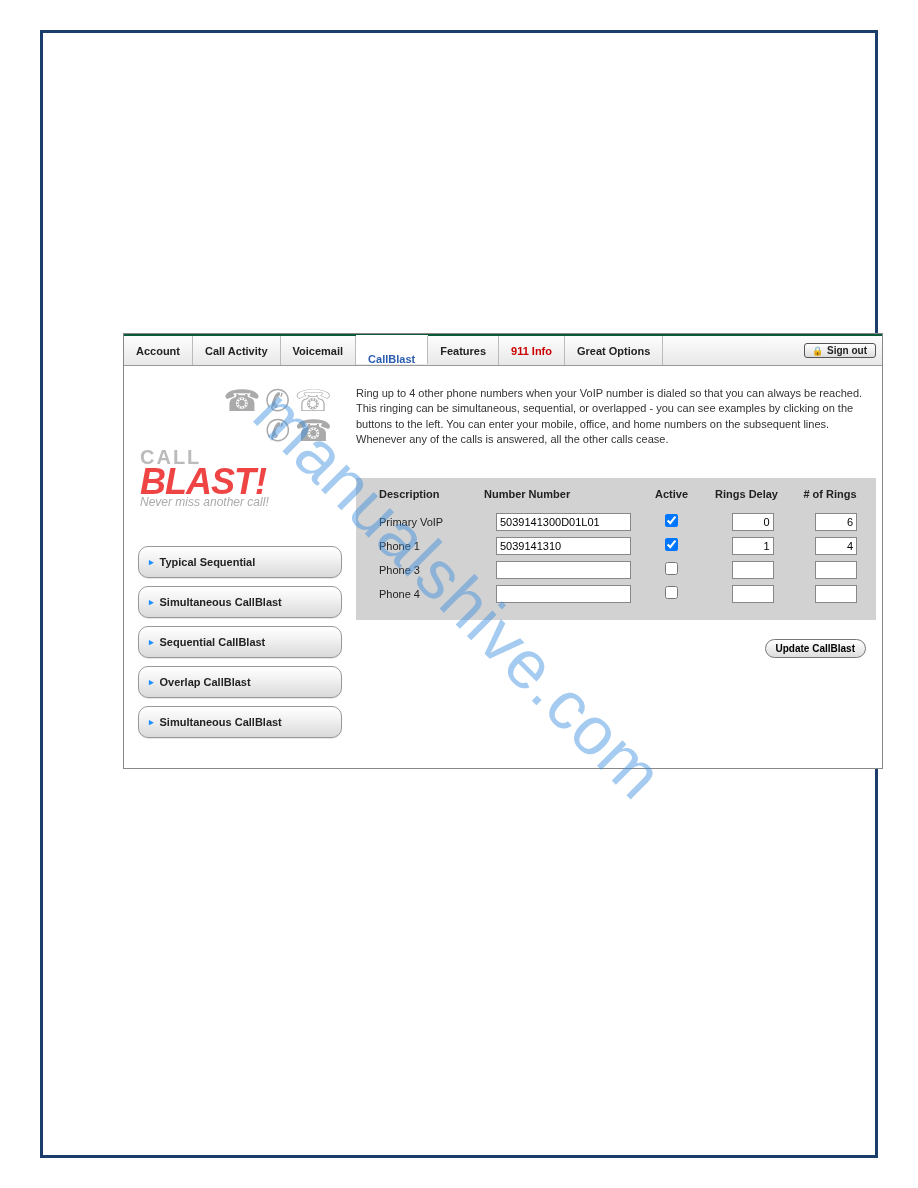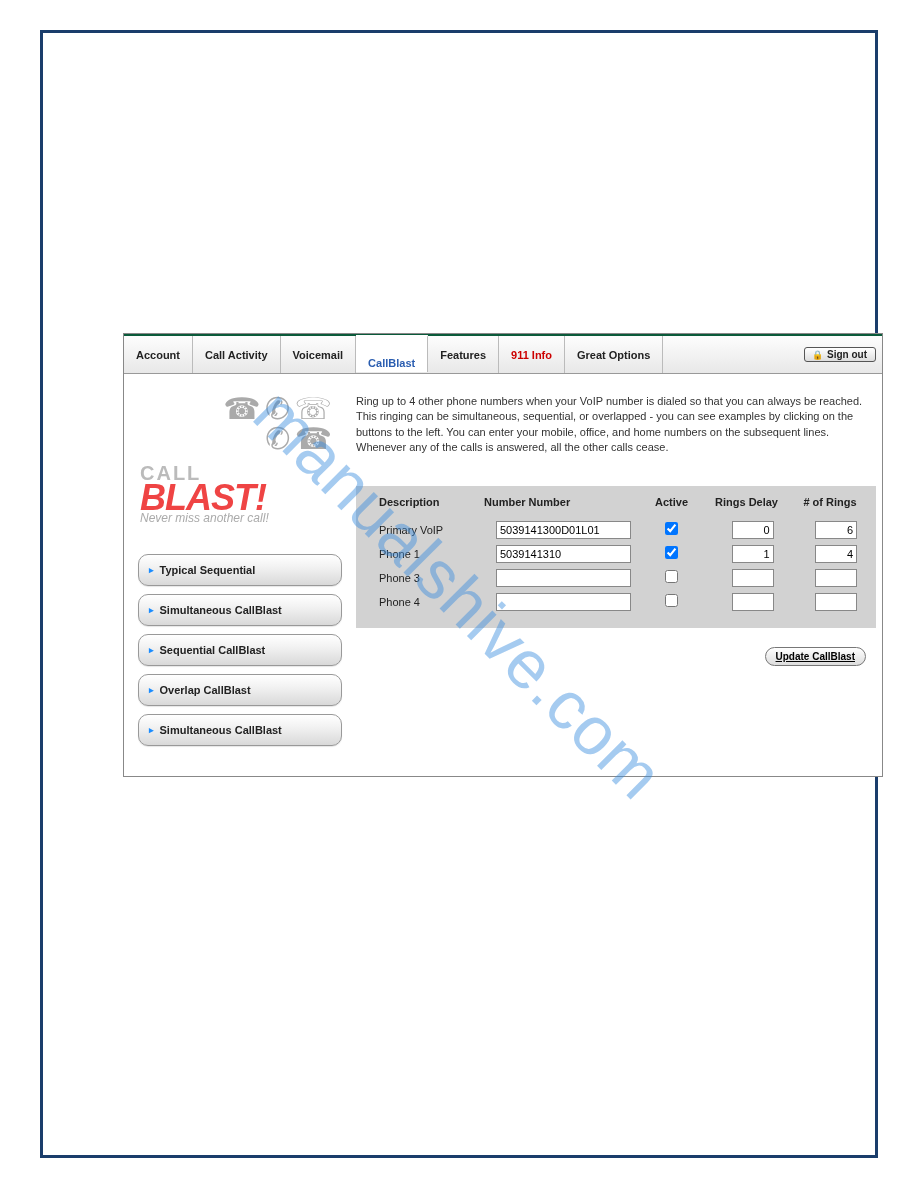--- a/index.html
+++ b/index.html
@@ -36,21 +36,21 @@
     position: absolute;
     top: 300px;
     left: 80px;
     width: 760px;
     border: 1px solid #888;
     background: #fff;
   }
   .tabbar {
     display: flex;
     align-items: center;
-    height: 40px;
+    height: 32px;
     border-top: 2px solid #0a5a3a;
     border-bottom: 1px solid #999;
     background: linear-gradient(#fdfdfd,#e8e8e8);
     font-size: 11px;
     font-weight: bold;
     color: #222;
   }
   .tab {
     padding: 0 12px;
     height: 100%;
@@ -92,21 +92,21 @@
     text-align: left;
   }
   .logo-phones {
     font-size: 30px;
     letter-spacing: -2px;
     color: #aaa;
     text-align: right;
     padding-right: 10px;
     line-height: 30px;
   }
-  .logo-call { font-size: 20px; color: #bbb; font-weight: bold; letter-spacing: 2px; margin-top: 8px;}
+  .logo-call { font-size: 20px; color: #bbb; font-weight: bold; letter-spacing: 2px; }
   .logo-blast { font-size: 36px; color: #ef4444; font-weight: 900; font-style: italic; letter-spacing: -1px; line-height: 26px;}
   .logo-tag { font-size: 12px; color: #aaa; font-style: italic; }
   .side-buttons { display: flex; flex-direction: column; gap: 8px; padding: 0 8px; }
   .side-btn {
     height: 32px;
     background: linear-gradient(#fff 0%, #f2f2f2 40%, #d9d9d9 100%);
     border: 1px solid #999;
     border-radius: 10px;
     display: flex;
     align-items: center;
@@ -158,21 +158,20 @@
   .chk { width: 13px; height: 13px; }
   .update-row { text-align: right; padding: 18px 10px 0 0; }
   .update-btn {
     background: linear-gradient(#fff,#ddd);
     border: 1px solid #777;
     border-radius: 10px;
     padding: 3px 10px;
     font-size: 10px;
     font-weight: bold;
     cursor: pointer;
-    text-decoration: underline;
   }
 </style>
 </head>
 <body>
 
 <div class="page-frame">
 
   <div class="watermark">manualshive.com</div>
 
   <div class="screenshot">

